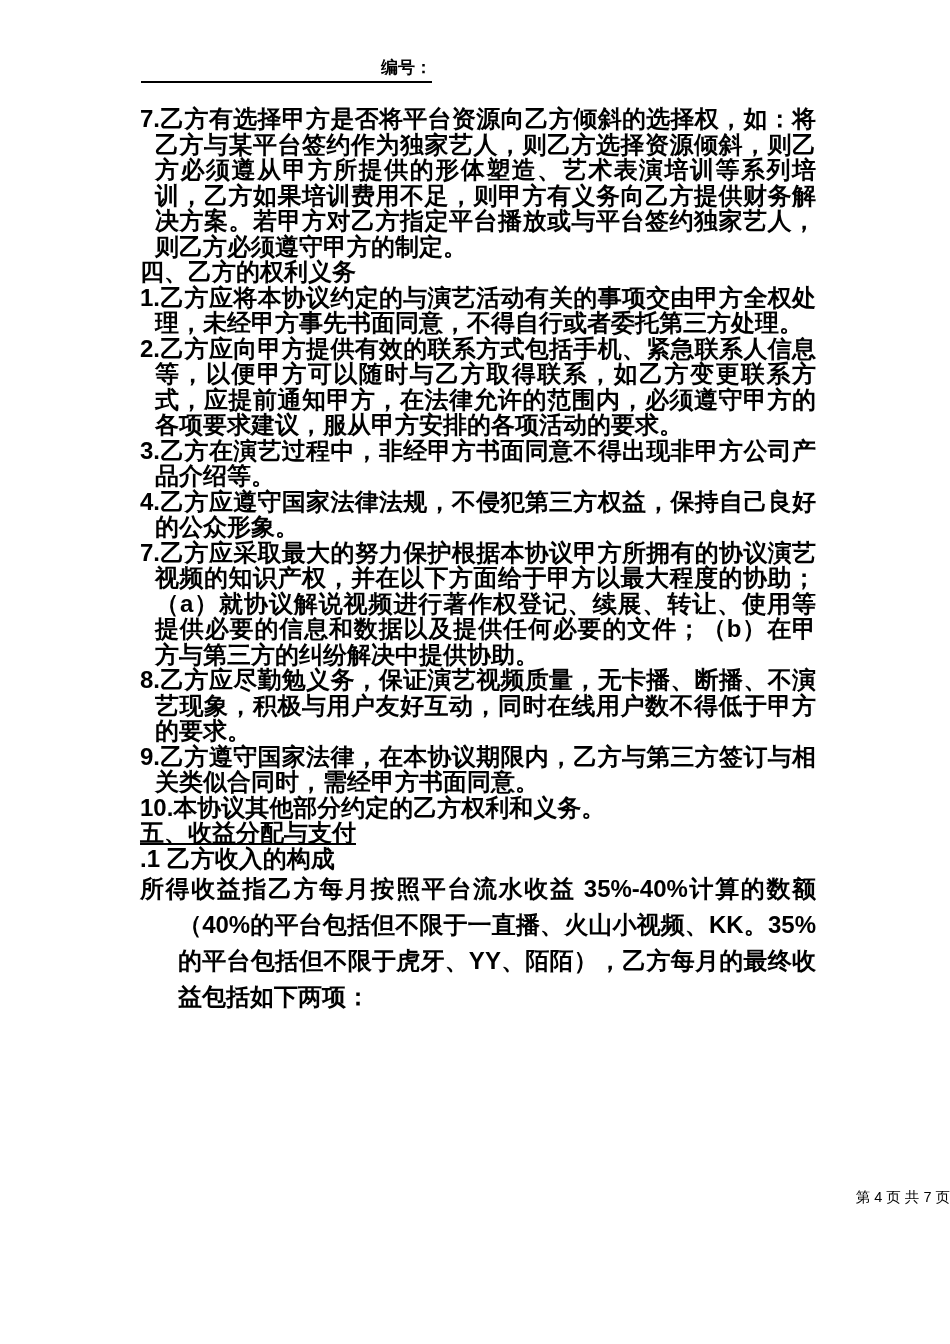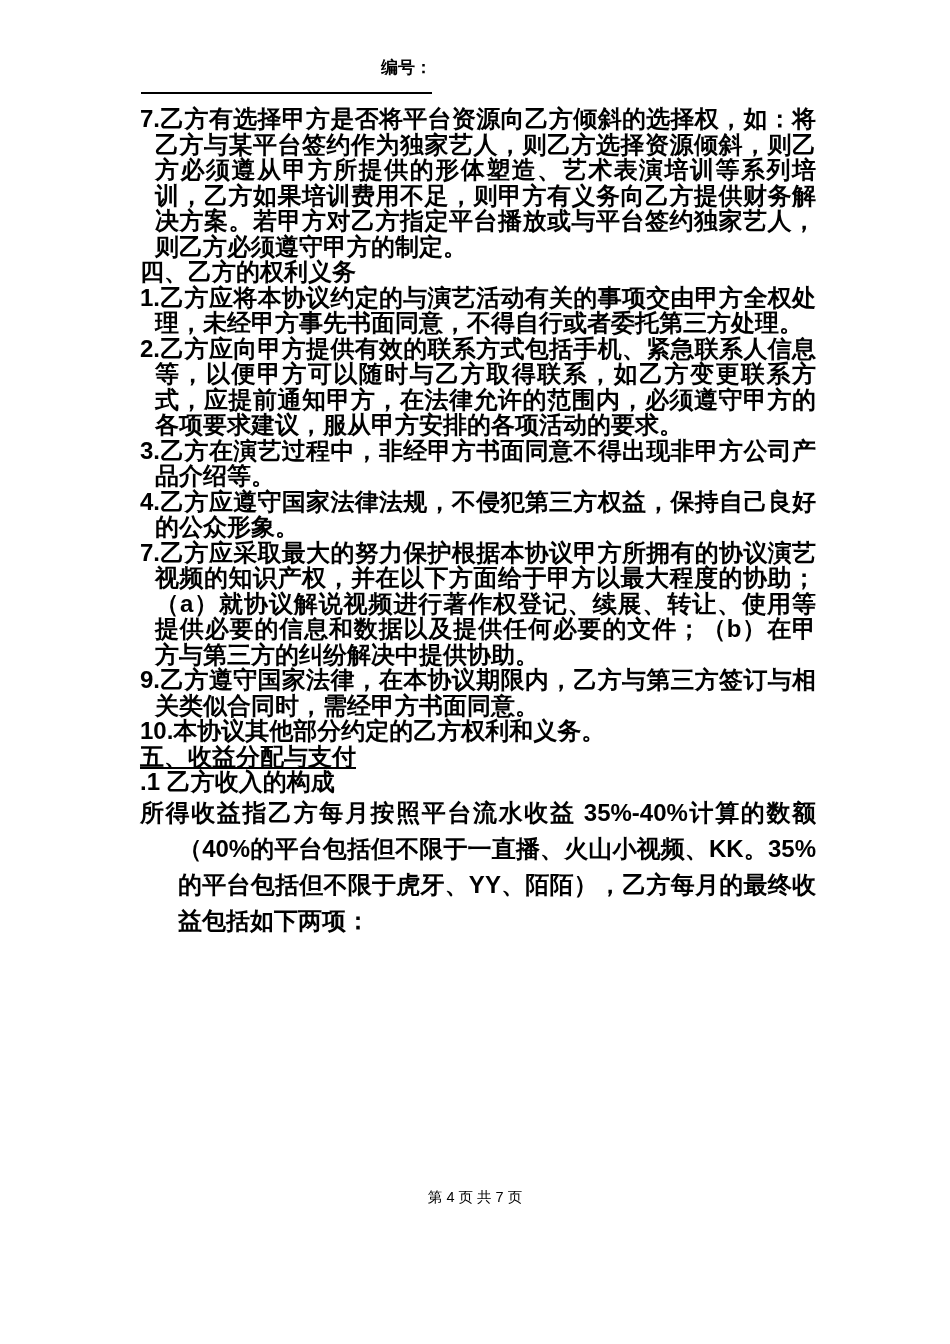--- a/index.html
+++ b/index.html
@@ -20,21 +20,21 @@
   .doc-number {
     position: absolute;
     top: 56px;
     left: 141px;
     width: 291px;
     border-bottom: 2px solid #000000;
     text-align: right;
     font-size: 17px;
     line-height: 24px;
     font-weight: 600;
-    padding-bottom: 12px;
+    padding-bottom: 1px;
   }
   
   .body-col {
     position: absolute;
     top: 106px;
     left: 140px;
     width: 676px;
     font-size: 24px;
     line-height: 25.5px;
     font-weight: 600;
@@ -53,21 +53,21 @@
     line-height: 36px;
     padding-left: 38px;
     text-indent: -38px;
   }
   
   .footer {
     position: absolute;
     top: 1188px;
     left: 0;
     width: 100%;
-    text-align: center;
+    text-align: right;
     font-size: 14.5px;
     font-weight: 400;
     color: #000000;
   }
 </style>
 </head>
 <body>
 
 <div class="page">
 
@@ -79,20 +79,21 @@
 
     <p class="clause">7.乙方有选择甲方是否将平台资源向乙方倾斜的选择权，如：将乙方与某平台签约作为独家艺人，则乙方选择资源倾斜，则乙方必须遵从甲方所提供的形体塑造、艺术表演培训等系列培训，乙方如果培训费用不足，则甲方有义务向乙方提供财务解决方案。若甲方对乙方指定平台播放或与平台签约独家艺人，则乙方必须遵守甲方的制定。</p>
 
     <p class="section-heading">四、乙方的权利义务</p>
 
     <p class="clause">1.乙方应将本协议约定的与演艺活动有关的事项交由甲方全权处理，未经甲方事先书面同意，不得自行或者委托第三方处理。</p>
     <p class="clause">2.乙方应向甲方提供有效的联系方式包括手机、紧急联系人信息等，以便甲方可以随时与乙方取得联系，如乙方变更联系方式，应提前通知甲方，在法律允许的范围内，必须遵守甲方的各项要求建议，服从甲方安排的各项活动的要求。</p>
     <p class="clause">3.乙方在演艺过程中，非经甲方书面同意不得出现非甲方公司产品介绍等。</p>
     <p class="clause">4.乙方应遵守国家法律法规，不侵犯第三方权益，保持自己良好的公众形象。</p>
     <p class="clause">7.乙方应采取最大的努力保护根据本协议甲方所拥有的协议演艺视频的知识产权，并在以下方面给于甲方以最大程度的协助；（a）就协议解说视频进行著作权登记、续展、转让、使用等提供必要的信息和数据以及提供任何必要的文件；（b）在甲方与第三方的纠纷解决中提供协助。</p>
+    <p class="clause">8.乙方应尽勤勉义务，保证演艺视频质量，无卡播、断播、不演艺现象，积极与用户友好互动，同时在线用户数不得低于甲方的要求。</p>
     <p class="clause">9.乙方遵守国家法律，在本协议期限内，乙方与第三方签订与相关类似合同时，需经甲方书面同意。</p>
     <p class="clause">10.本协议其他部分约定的乙方权利和义务。</p>
 
     <p class="section-heading section5-heading">五、收益分配与支付</p>
 
     <p class="section-heading sub-heading">.1 乙方收入的构成</p>
 
     <p class="income-para">所得收益指乙方每月按照平台流水收益 35%-40%计算的数额（40%的平台包括但不限于一直播、火山小视频、KK。35%的平台包括但不限于虎牙、YY、陌陌），乙方每月的最终收益包括如下两项：</p>
 
   </div>

